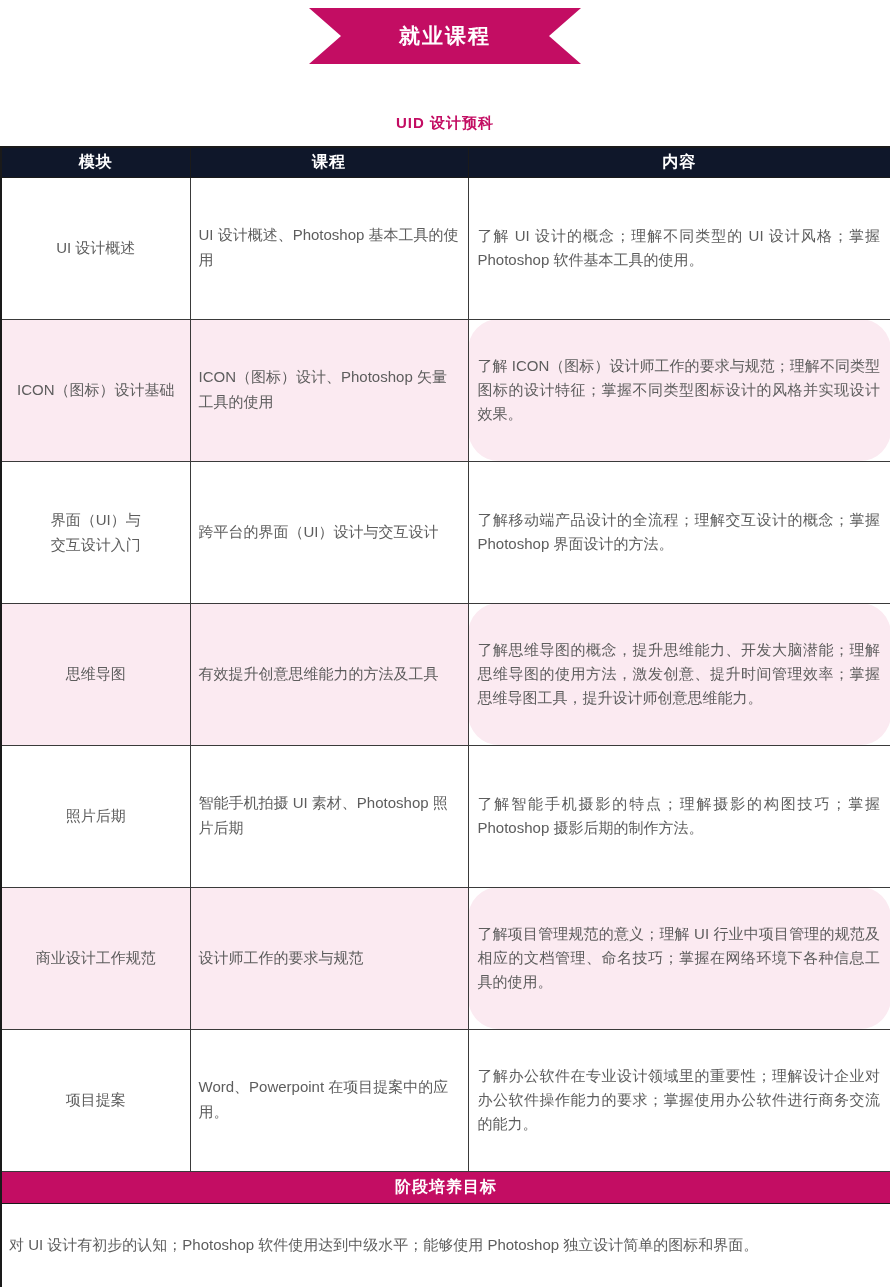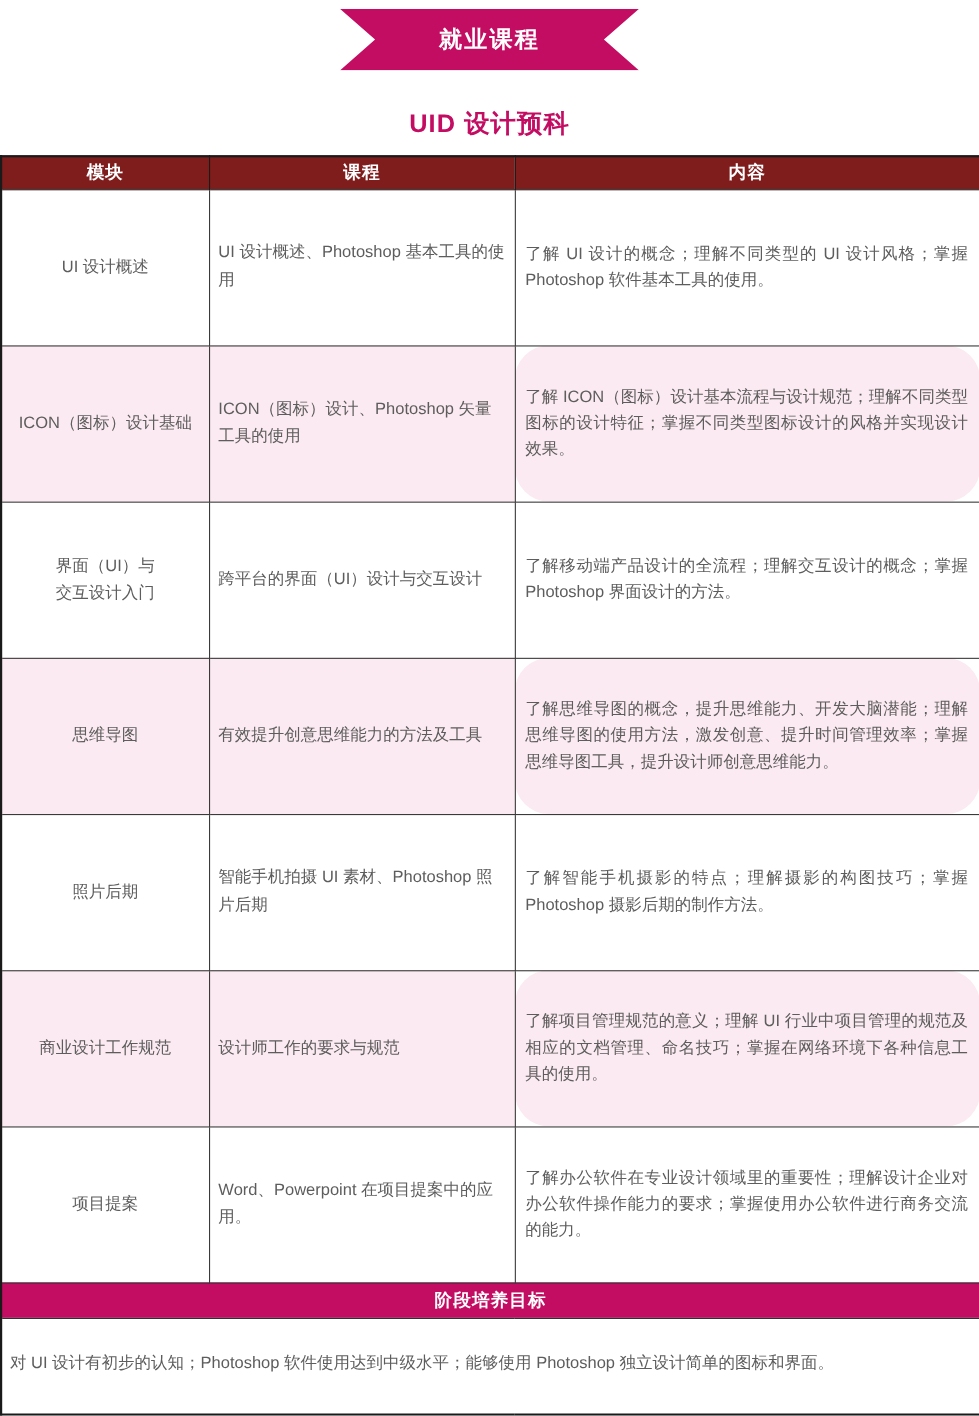--- a/index.html
+++ b/index.html
@@ -24,42 +24,42 @@
   }
   .ribbon-label {
     color: #ffffff;
     font-size: 21px;
     font-weight: bold;
     letter-spacing: 2px;
   }
 
   
   .page-title {
-    margin-top: 33px;
+    margin-top: 50px;
     text-align: center;
     color: #C30D63;
-    font-size: 23px;
+    font-size: 15px;
     font-weight: bold;
     letter-spacing: 1px;
   }
 
   
   table.course-table {
     width: 890px;
     margin-top: 13px;
     border-collapse: collapse;
     border: 2px solid #1a1a1a;
     table-layout: fixed;
   }
   .course-table col.c-module  { width: 189px; }
   .course-table col.c-course  { width: 278px; }
   .course-table col.c-content { width: 423px; }
 
   .course-table th {
-    background: #7f1d1d;
+    background: #0f172a;
     color: #ffffff;
     font-size: 16px;
     font-weight: bold;
     height: 30px;
     border: 1px solid #1a1a1a;
     letter-spacing: 1px;
   }
   .course-table td {
     border: 1px solid #3a3a3a;
     color: #5d5d5d;
@@ -129,21 +129,21 @@
   </thead>
   <tbody>
     <tr>
       <td class="module-cell">UI 设计概述</td>
       <td class="course-cell">UI 设计概述、Photoshop 基本工具的使用</td>
       <td class="content-cell">了解 UI 设计的概念；理解不同类型的 UI 设计风格；掌握 Photoshop 软件基本工具的使用。</td>
     </tr>
     <tr>
       <td class="module-cell">ICON（图标）设计基础</td>
       <td class="course-cell">ICON（图标）设计、Photoshop 矢量工具的使用</td>
-      <td class="content-cell">了解 ICON（图标）设计基本流程与设计规范；理解不同类型图标的设计特征；掌握不同类型图标设计的风格并实现设计效果。</td>
+      <td class="content-cell">了解 ICON（图标）设计师工作的要求与规范；理解不同类型图标的设计特征；掌握不同类型图标设计的风格并实现设计效果。</td>
     </tr>
     <tr>
       <td class="module-cell">界面（UI）与
 交互设计入门</td>
       <td class="course-cell">跨平台的界面（UI）设计与交互设计</td>
       <td class="content-cell">了解移动端产品设计的全流程；理解交互设计的概念；掌握 Photoshop 界面设计的方法。</td>
     </tr>
     <tr>
       <td class="module-cell">思维导图</td>
       <td class="course-cell">有效提升创意思维能力的方法及工具</td>

